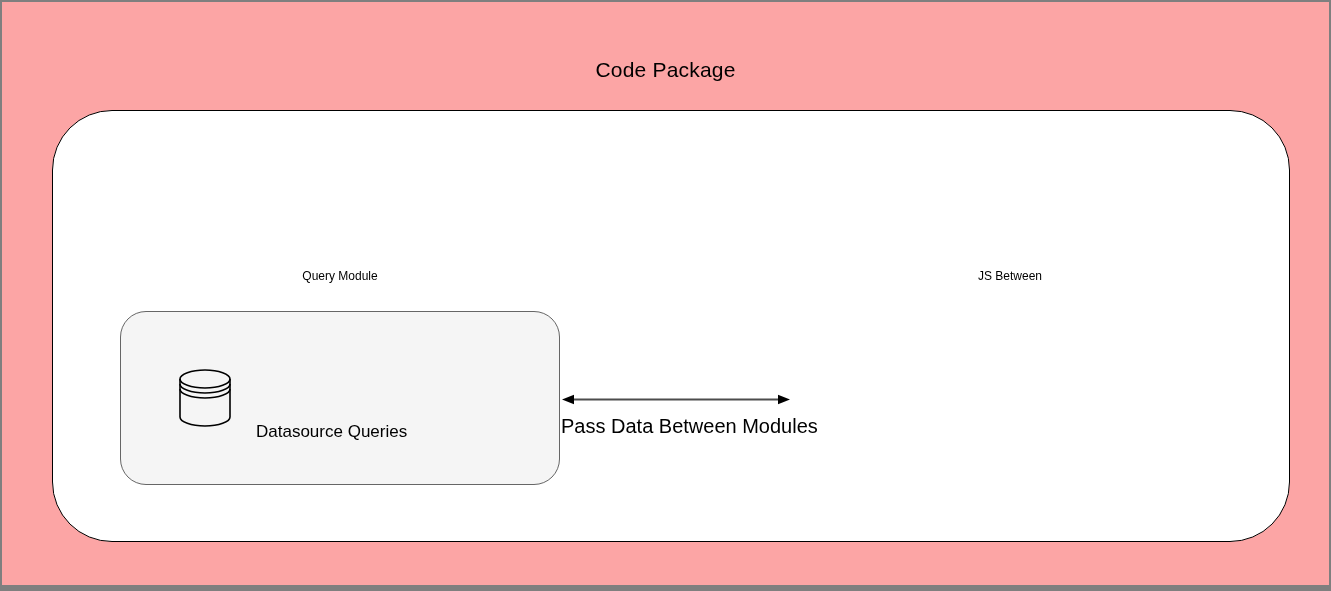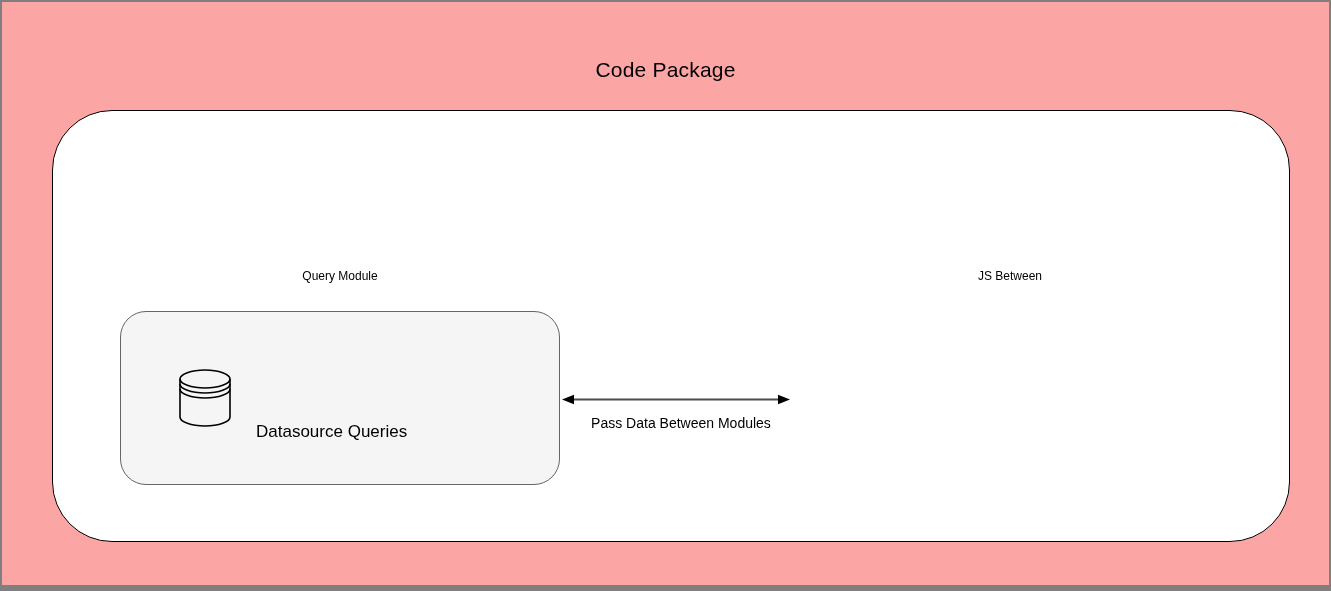--- a/index.html
+++ b/index.html
@@ -84,21 +84,21 @@
     top: 389px;
     width: 230px;
     height: 17px;
   }
   .arrow-label {
     position: absolute;
     left: 559px;
     top: 413px;
     width: 240px;
     text-align: center;
-    font-size: 14px;
+    font-size: 20px;
     white-space: nowrap;
     color: #000;
   }
 </style>
 </head>
 <body>
 
 <div class="screen">
 
   <div class="diagram-title">Code Package</div>

